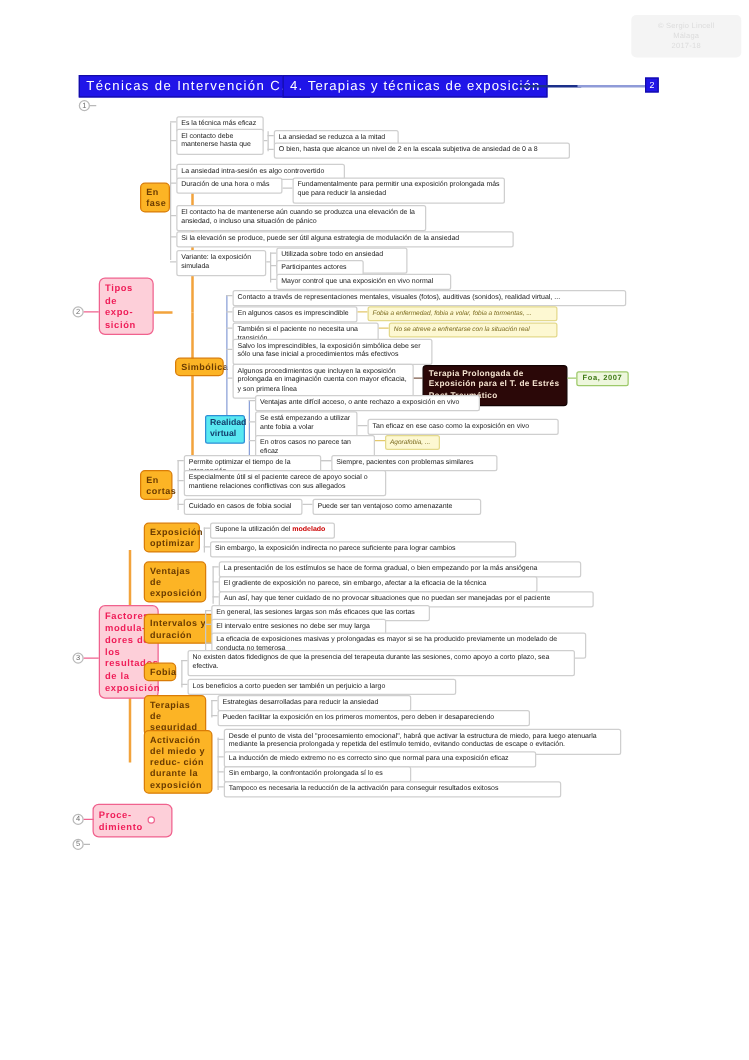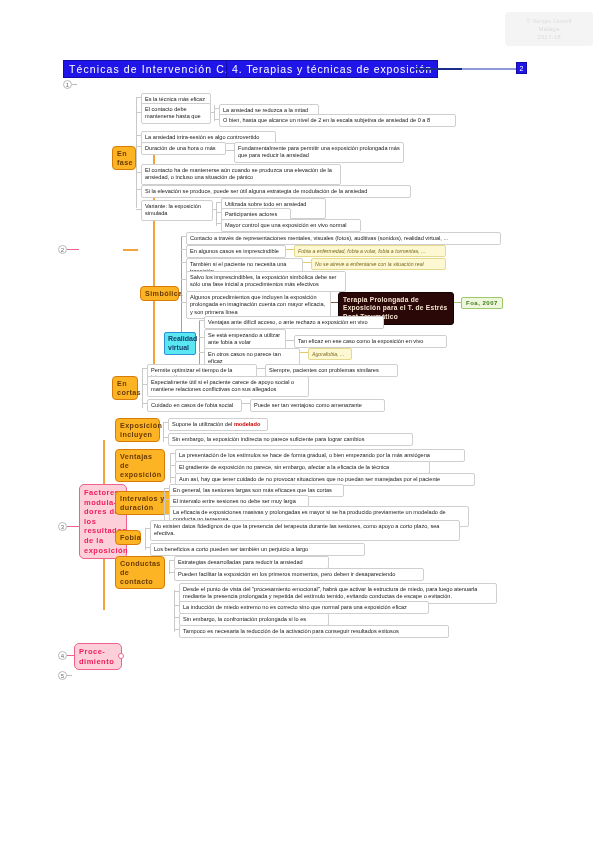--- a/index.html
+++ b/index.html
@@ -116,31 +116,34 @@
   <div class="ln nav2" style="left:462px;top:68px;width:55px;"></div>
   <div class="node badge-blue" style="left:516px;top:62px;">2</div>
   <div class="node numchip round" style="left:63px;top:80px;">1</div>
   <div class="ln" style="left:72px;top:84px;width:5px;height:1px;background:#b9b9b9;"></div>
 
   <div class="ln orgv" style="left:153px;top:150px;height:100px;"></div>
   <div class="ln orgv" style="left:153px;top:250px;height:45px;"></div>
   <div class="ln orgv" style="left:153px;top:295px;height:85px;"></div>
   <div class="ln orgv" style="left:103px;top:440px;height:170px;"></div>
 
+  <div class="node pinknode" style="left:79px;top:222px;width:44px;">
+    <span>Tipos de expo- sición</span>
+  </div>
   <div class="node numchip round" style="left:58px;top:245px;">2</div>
   <div class="ln pink" style="left:67px;top:249px;width:12px;height:1px;"></div>
   <div class="ln org" style="left:123px;top:249px;width:15px;height:1.6px;"></div>
 
   <div class="node pinknode" style="left:79px;top:484px;width:48px;">
     <span>Factores modula- dores de los resultados de la exposición</span>
   </div>
   <div class="node numchip round" style="left:58px;top:522px;">3</div>
   <div class="ln pink" style="left:67px;top:526px;width:12px;height:1px;"></div>
 
-  <div class="node pinknode" style="left:74px;top:643px;width:48px;">
+  <div class="node pinknode" style="left:74px;top:643px;width:64px;">
     <span>Proce- dimiento</span>
   </div>
   <div class="node numchip round" style="left:58px;top:651px;">4</div>
   <div class="ln pink" style="left:67px;top:655px;width:8px;height:1px;"></div>
   <div class="dot" style="left:118px;top:653px;"></div>
   <div class="node numchip round" style="left:58px;top:671px;">5</div>
   <div class="ln" style="left:67px;top:675px;width:5px;height:1px;background:#b9b9b9;"></div>
 
   <div class="node orangenode" style="left:112px;top:146px;width:24px;">
     <span>En fase</span>
@@ -242,21 +245,21 @@
 
   <div class="node leaf" style="left:147px;top:376px;width:162px;">Especialmente útil si el paciente carece de apoyo social o mantiene relaciones conflictivas con sus allegados</div>
   <div class="ln h" style="left:142px;top:384px;width:5px;"></div>
 
   <div class="node leaf" style="left:147px;top:399px;width:95px;">Cuidado en casos de fobia social</div>
   <div class="ln h" style="left:142px;top:403px;width:5px;"></div>
   <div class="ln h" style="left:242px;top:403px;width:8px;"></div>
   <div class="node leaf" style="left:250px;top:399px;width:135px;">Puede ser tan ventajoso como amenazante</div>
 
   <div class="node orangenode" style="left:115px;top:418px;width:45px;">
-    <span>Exposición incluyen</span>
+    <span>Exposición optimizar</span>
   </div>
   <div class="ln v" style="left:163px;top:422px;height:20px;"></div>
 
   <div class="node leaf" style="left:168px;top:418px;width:100px;">
     <span>Supone la utilización del </span><span class="redbold">modelado</span>
   </div>
   <div class="ln h" style="left:163px;top:422px;width:5px;"></div>
 
   <div class="node leaf" style="left:168px;top:433px;width:245px;">Sin embargo, la exposición indirecta no parece suficiente para lograr cambios</div>
   <div class="ln h" style="left:163px;top:437px;width:5px;"></div>
@@ -294,30 +297,33 @@
   </div>
   <div class="ln v" style="left:145px;top:528px;height:22px;"></div>
 
   <div class="node leaf" style="left:150px;top:520px;width:310px;">No existen datos fidedignos de que la presencia del terapeuta durante las sesiones, como apoyo a corto plazo, sea efectiva.</div>
   <div class="ln h" style="left:145px;top:528px;width:5px;"></div>
 
   <div class="node leaf" style="left:150px;top:543px;width:215px;">Los beneficios a corto pueden ser también un perjuicio a largo</div>
   <div class="ln h" style="left:145px;top:547px;width:5px;"></div>
 
   <div class="node orangenode" style="left:115px;top:556px;width:50px;">
-    <span>Conductas de contacto</span>
+    <span>Terapias de seguridad</span>
   </div>
   <div class="ln v" style="left:169px;top:560px;height:14px;"></div>
 
   <div class="node leaf" style="left:174px;top:556px;width:155px;">Estrategias desarrolladas para reducir la ansiedad</div>
   <div class="ln h" style="left:169px;top:560px;width:5px;"></div>
 
   <div class="node leaf" style="left:174px;top:568px;width:250px;">Pueden facilitar la exposición en los primeros momentos, pero deben ir desapareciendo</div>
   <div class="ln h" style="left:169px;top:572px;width:5px;"></div>
 
+  <div class="node orangenode" style="left:115px;top:584px;width:55px;">
+    <span>Activación del miedo y reduc- ción durante la exposición</span>
+  </div>
   <div class="ln v" style="left:174px;top:590px;height:42px;"></div>
 
   <div class="node leaf" style="left:179px;top:583px;width:318px;">Desde el punto de vista del "procesamiento emocional", habrá que activar la estructura de miedo, para luego atenuarla mediante la presencia prolongada y repetida del estímulo temido, evitando conductas de escape o evitación.</div>
   <div class="ln h" style="left:174px;top:591px;width:5px;"></div>
 
   <div class="node leaf" style="left:179px;top:601px;width:250px;">La inducción de miedo extremo no es correcto sino que normal para una exposición eficaz</div>
   <div class="ln h" style="left:174px;top:605px;width:5px;"></div>
 
   <div class="node leaf" style="left:179px;top:613px;width:150px;">Sin embargo, la confrontación prolongada sí lo es</div>
   <div class="ln h" style="left:174px;top:617px;width:5px;"></div>

